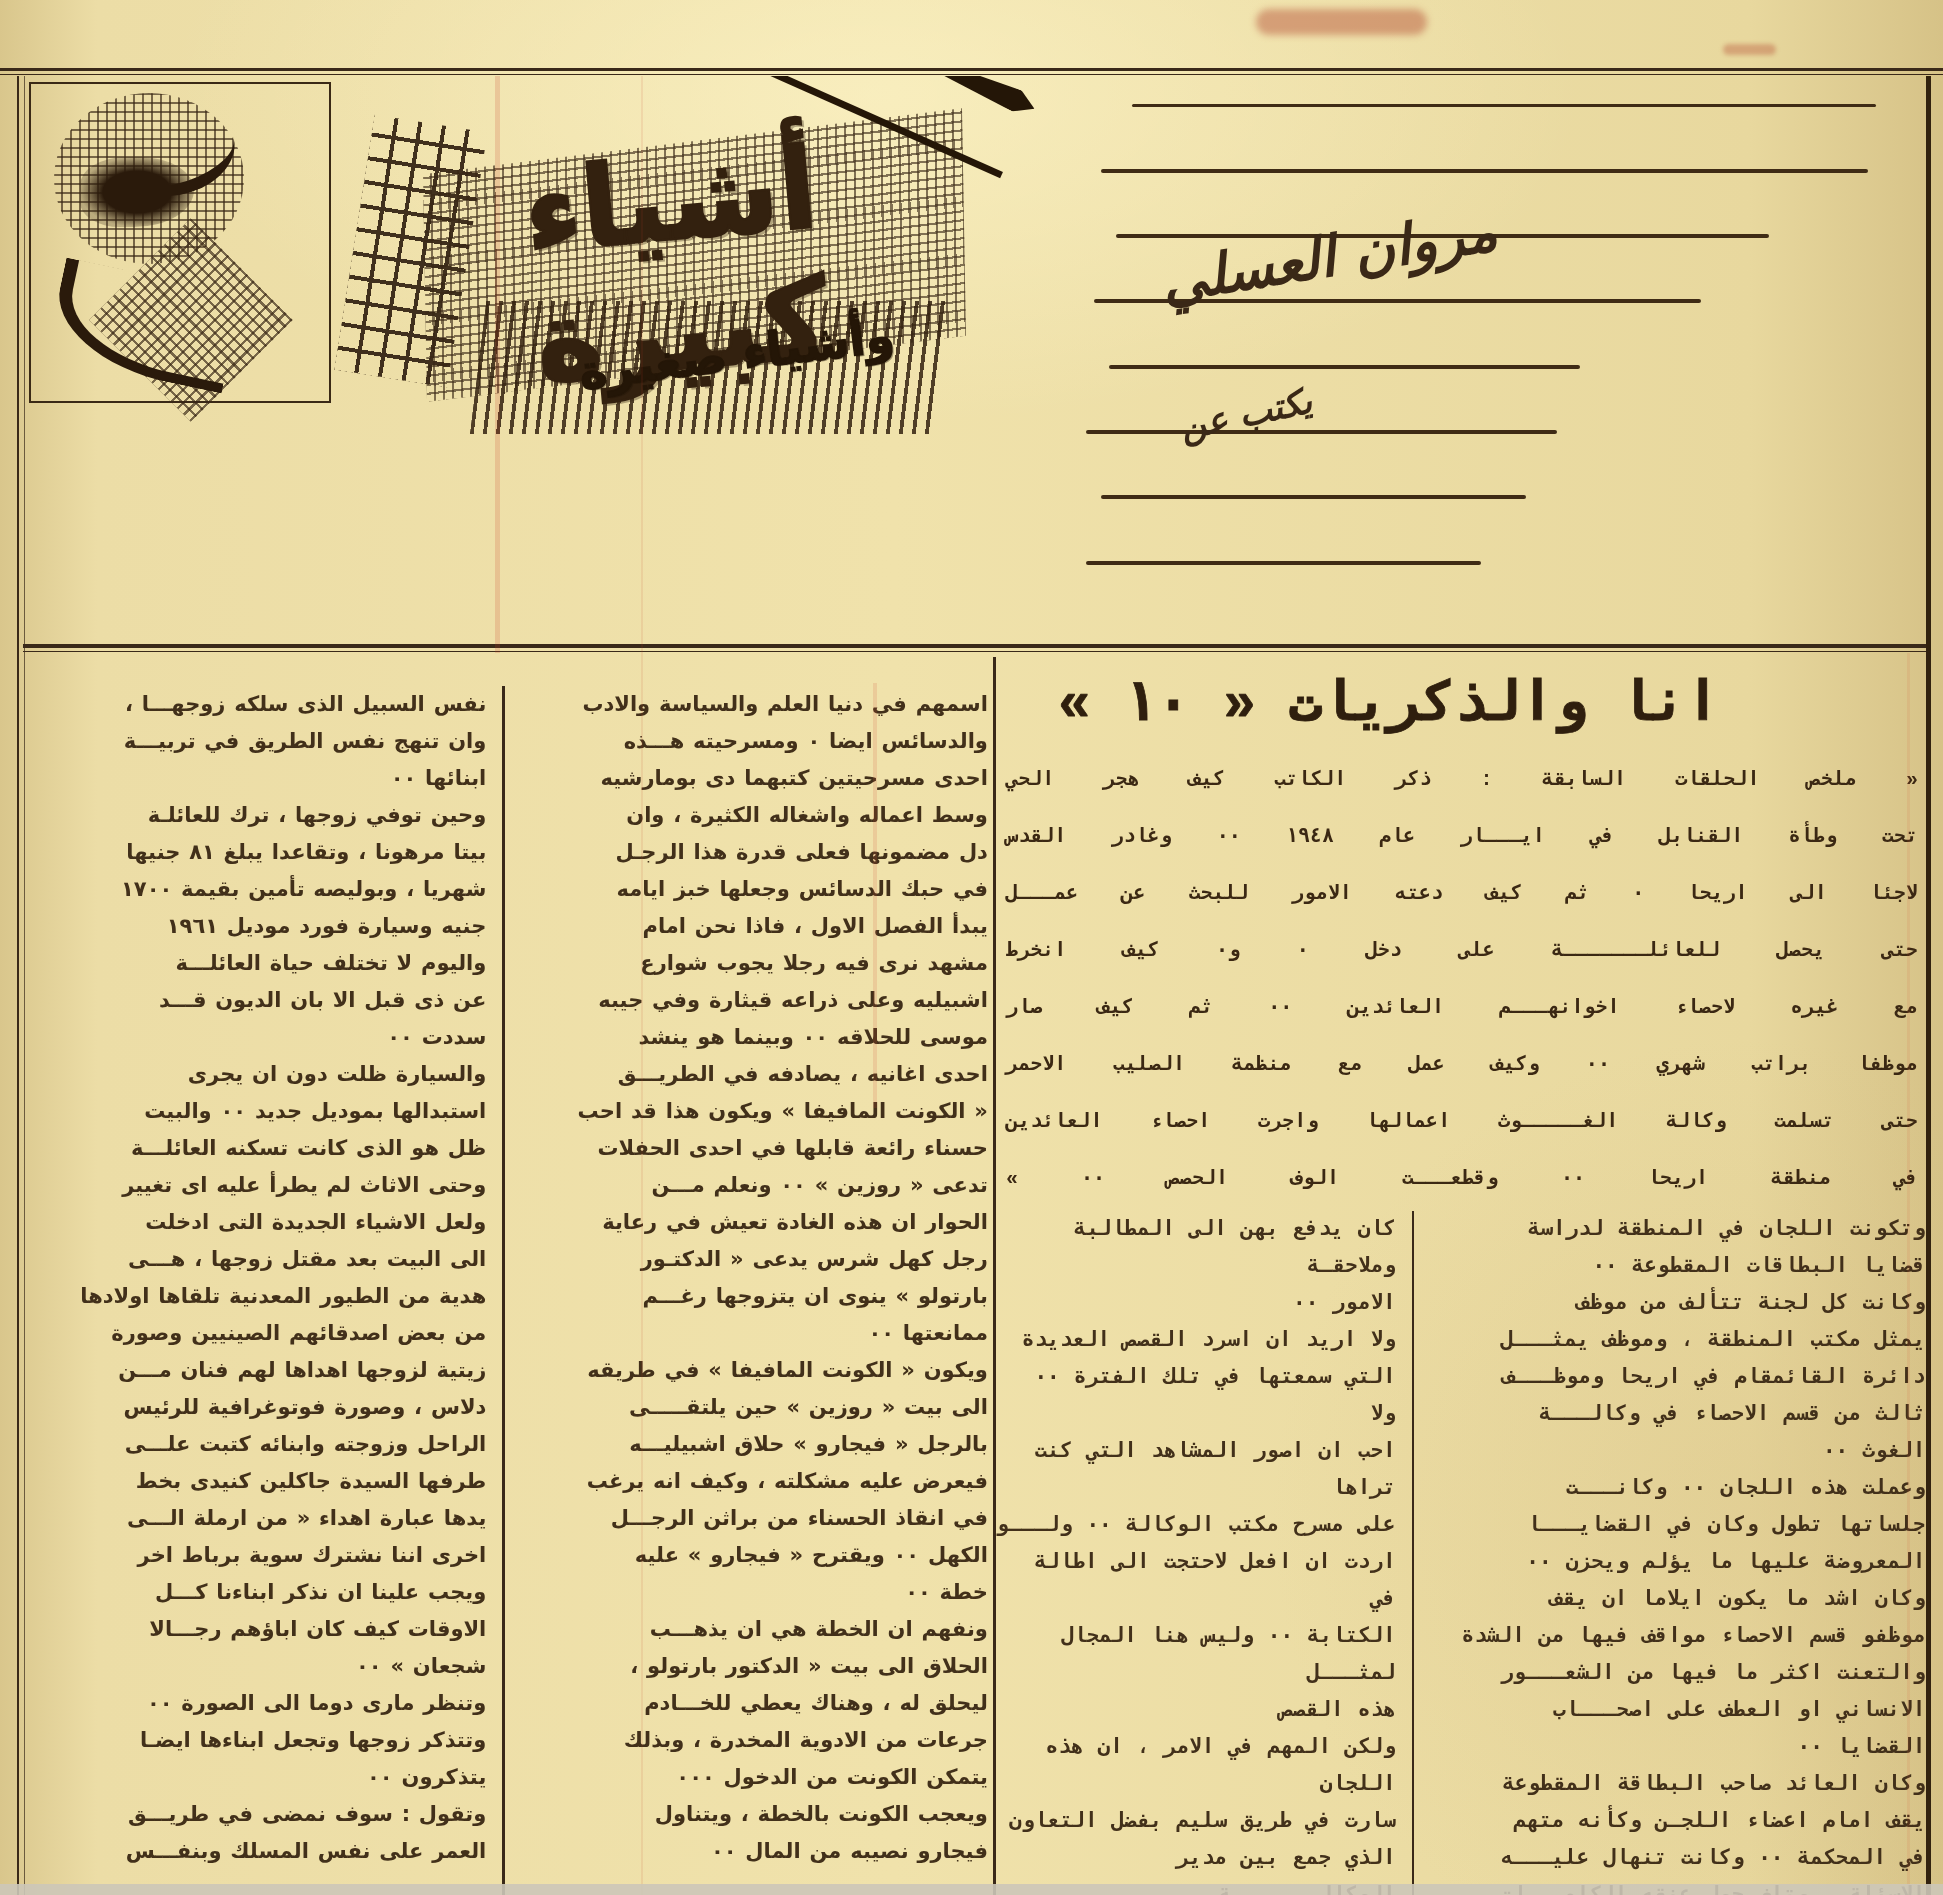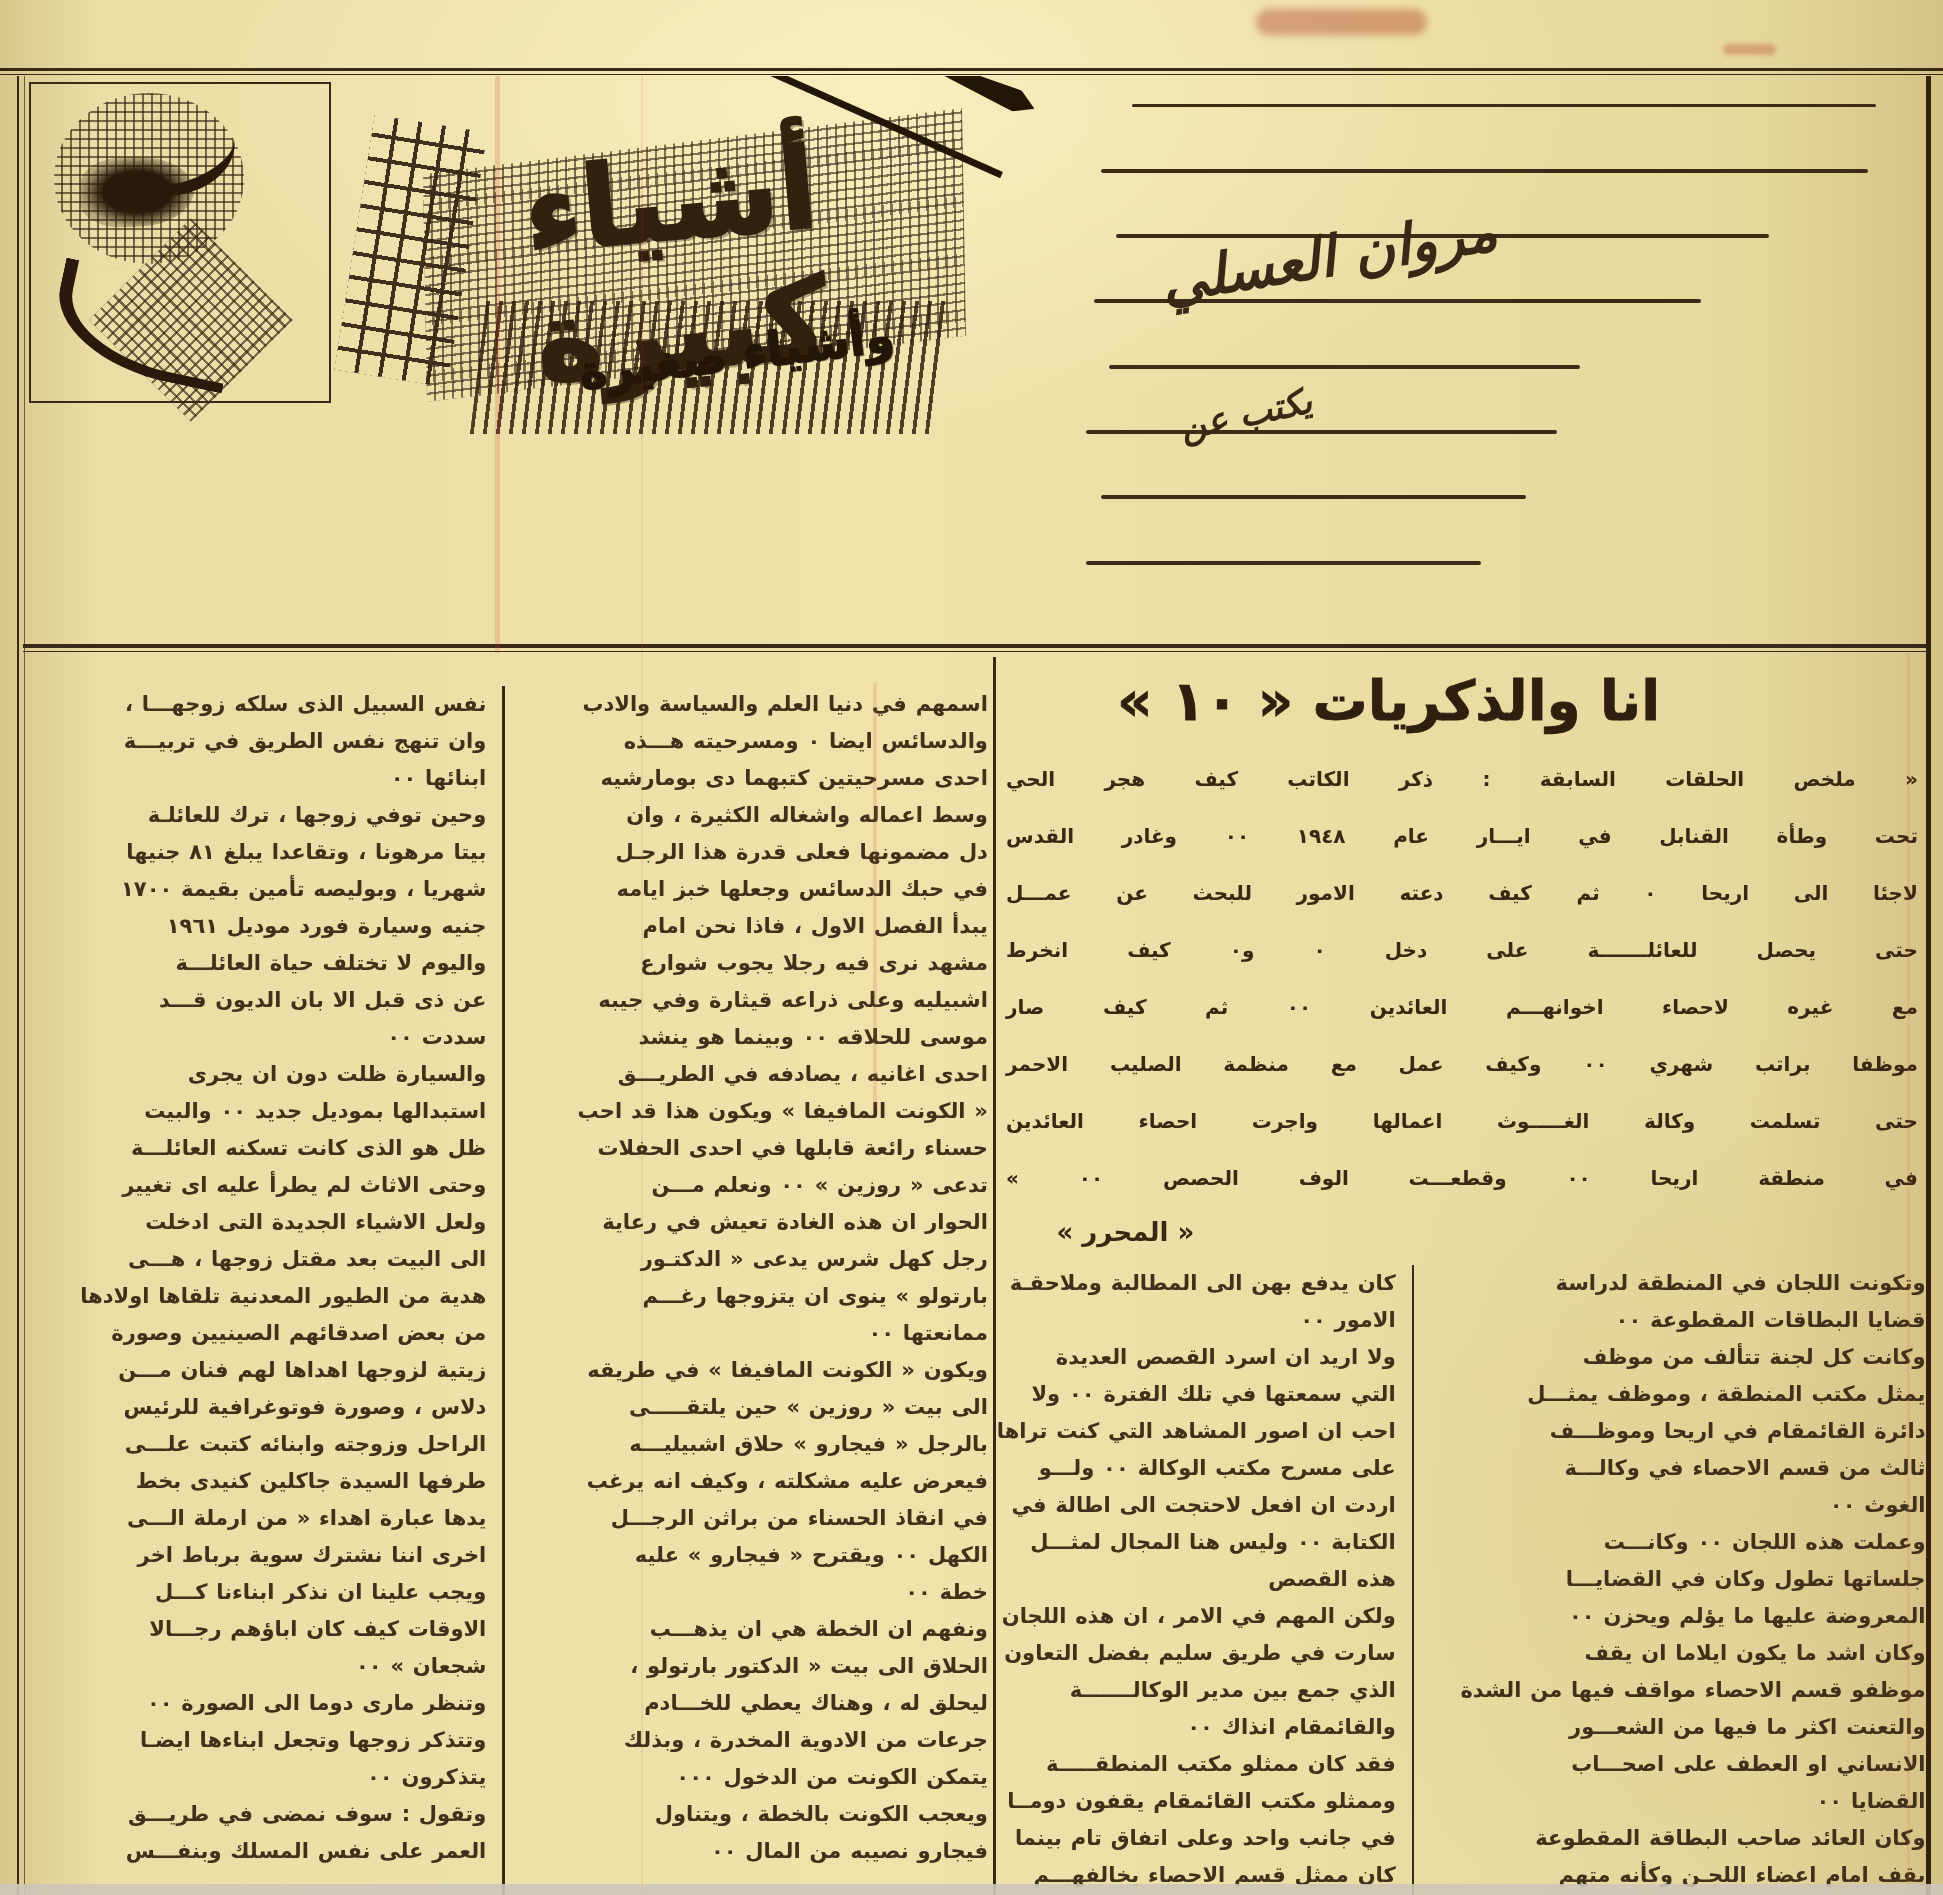--- a/index.html
+++ b/index.html
@@ -47,21 +47,21 @@
   .fringe{position:absolute;left:144px;top:225px;width:463px;height:133px;transform:skewX(-7deg);opacity:.85;
      background:repeating-linear-gradient(90deg,#33210f 0 3.8px,transparent 3.8px 13px);}
   .sub-title{position:absolute;left:190px;top:250px;width:425px;text-align:center;font-size:47px;font-weight:900;color:#241607;transform:rotate(-7deg);-webkit-text-stroke:1.5px #241607;text-shadow:1.5px 1.5px 0 rgba(36,22,7,.4);}
   .staff-art{position:absolute;left:1063px;top:20px;width:827px;height:531px;}
   .staff-line{position:absolute;height:3.8px;background:#3f2b15;border-radius:2.3px;}
   .byline-name{position:absolute;left:38px;top:128px;width:410px;text-align:center;font-size:56px;font-weight:900;font-style:italic;color:#3a2817;transform:rotate(-9deg);}
   .byline-role{position:absolute;left:46px;top:298px;width:228px;text-align:center;font-size:35px;font-weight:900;font-style:italic;color:#3a2817;transform:rotate(-12deg);}
   .rule-hb{position:absolute;top:644px;left:23px;right:17.5px;height:3px;border-top:4.6px solid #3a2919;border-bottom:1.5px solid #3a2919;}
   
   .body-wrap{position:absolute;top:657px;bottom:0;left:23px;right:17.5px;display:flex;direction:rtl;overflow:hidden;}
-  .section-right{width:930px;overflow:hidden;}
+  .section-right{width:930px;overflow:hidden;font-family:Liberation Mono, monospace;}
   .section-vrule{width:3px;background:#3a2919;}
   .section-left{flex:1;overflow:hidden;}
   .headline{padding-top:12px;height:80px;text-align:center;font-size:55px;font-weight:900;color:#2f1f0e;transform:translateX(-72px);-webkit-text-stroke:0.8px #2f1f0e;}
   .summary{margin:1.5px 7.6px 0 10.6px;font-size:20px;line-height:57px;font-weight:bold;color:#3b2813;white-space:pre-line;text-align:justify;text-align-last:justify;word-spacing:3px;}
   .editor{margin:10.6px 0 0 0;padding-left:61px;text-align:left;font-size:26px;font-weight:bold;color:#3b2813;height:43px;}
   .cols{display:flex;direction:rtl;overflow:hidden;}
   .cols-right{margin-top:4.6px;height:721px;}
   .cols-left{height:100%;padding-top:29px;box-sizing:border-box;}
   .colA{width:55%;padding-left:10px;box-sizing:border-box;}
   .colC{flex:1;padding-right:16px;box-sizing:border-box;}
@@ -116,21 +116,20 @@
     <div class="section-right">
       <div class="headline">انا والذكريات « ١٠ »</div>
       <div class="summary coltext-summary">« ملخص الحلقات السابقة : ذكر الكاتب كيف هجر الحي
 تحت وطأة القنابل في ايـــار عام ١٩٤٨ ٠٠ وغادر القدس
 لاجئا الى اريحا ٠ ثم كيف دعته الامور للبحث عن عمـــل
 حتى يحصل للعائلـــــــة على دخل ٠ و٠ كيف انخرط
 مع غيره لاحصاء اخوانهـــم العائدين ٠٠ ثم كيف صار
 موظفا براتب شهري ٠٠ وكيف عمل مع منظمة الصليب الاحمر
 حتى تسلمت وكالة الغـــــوث اعمالها واجرت احصاء العائدين
 في منطقة اريحا ٠٠ وقطعـــت الوف الحصص ٠٠ »</div>
-      <div class="editor">« المحرر »</div>
       <div class="cols cols-right">
         <div class="colA coltext">وتكونت اللجان في المنطقة لدراسة
 قضايا البطاقات المقطوعة ٠٠
 وكانت كل لجنة تتألف من موظف
 يمثل مكتب المنطقة ، وموظف يمثـــل
 دائرة القائمقام في اريحا وموظـــف
 ثالث من قسم الاحصاء في وكالـــة
 الغوث ٠٠
 وعملت هذه اللجان ٠٠ وكانـــت
 جلساتها تطول وكان في القضايـــا

